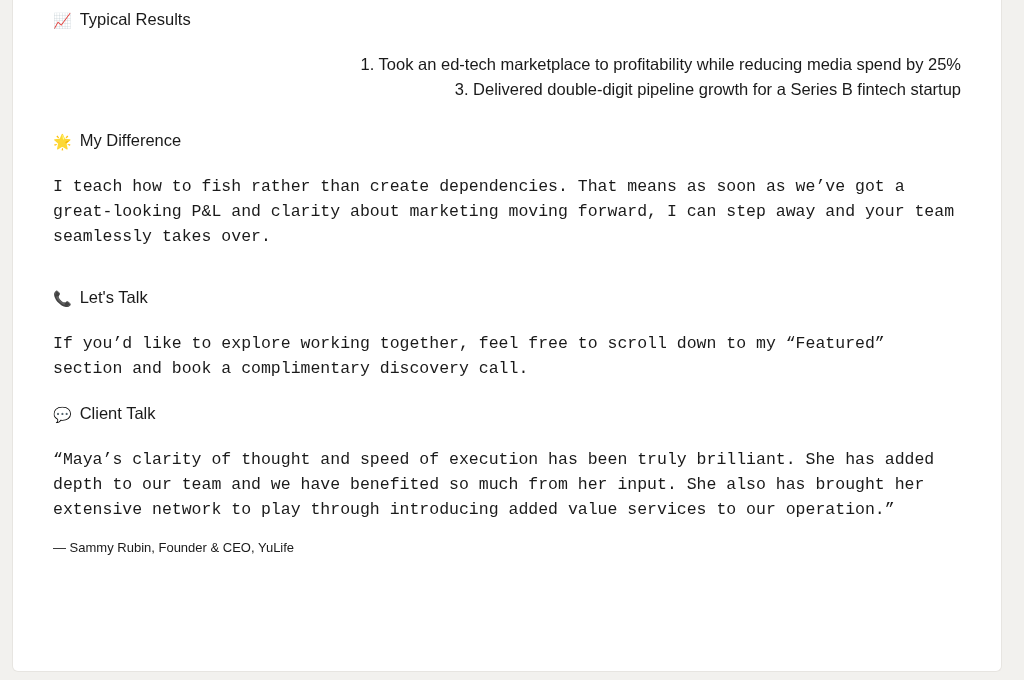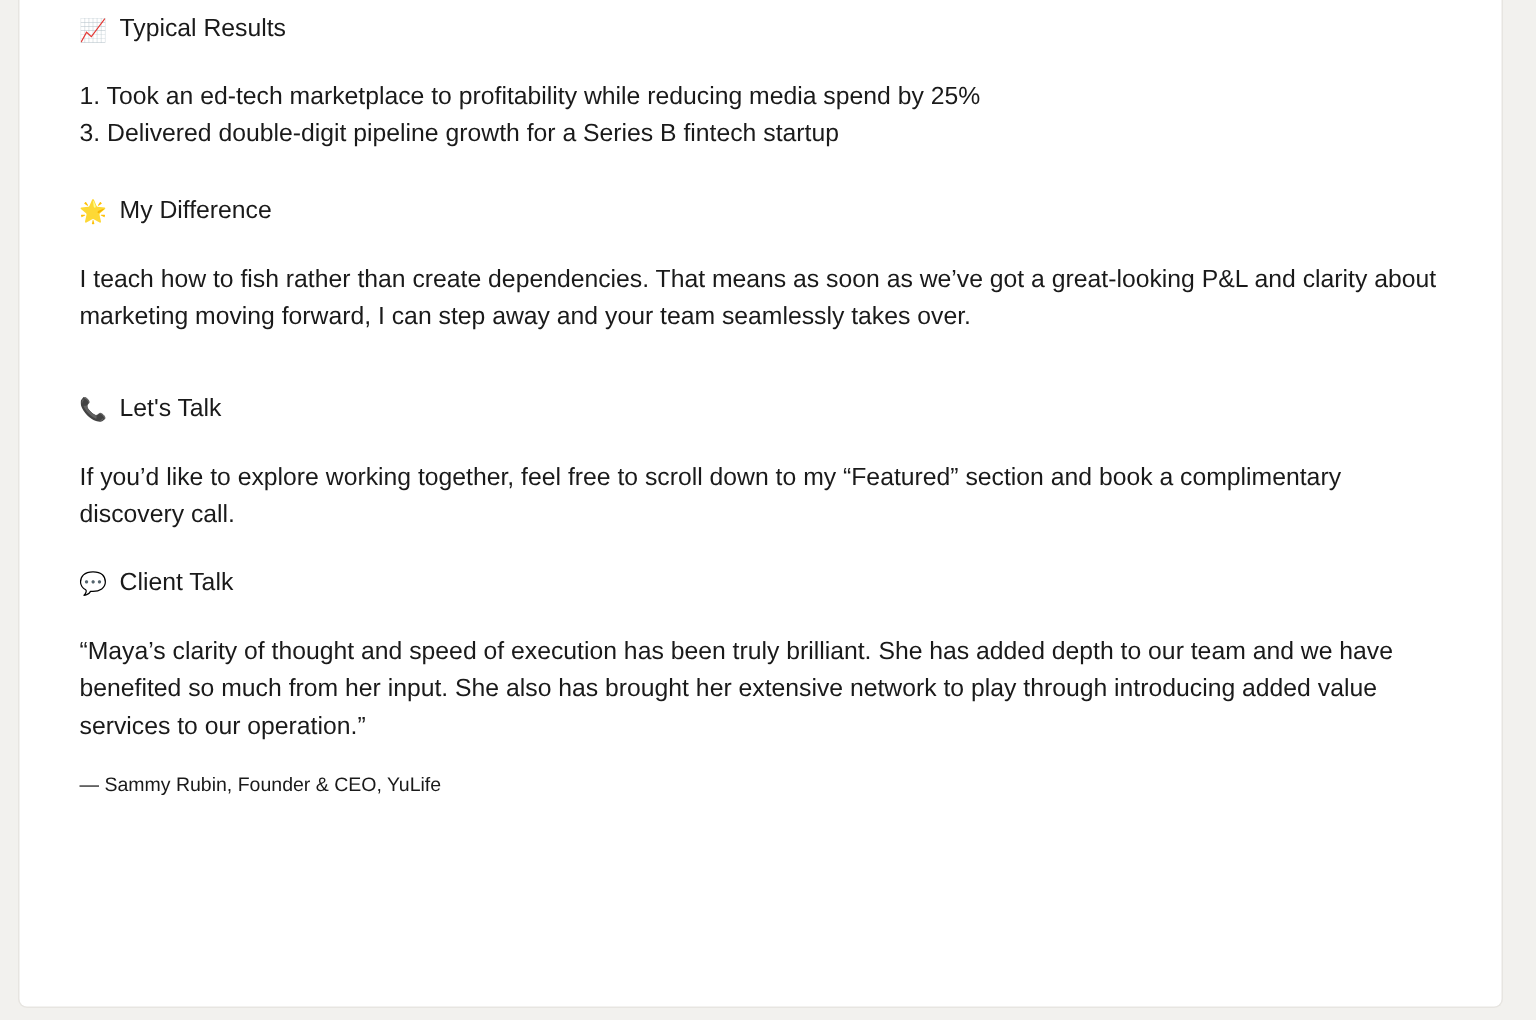--- a/index.html
+++ b/index.html
@@ -39,33 +39,35 @@
   .section-head .emoji {
     font-size: 15px;
     line-height: 1;
     position: relative;
     top: 1px;
   }
   .list {
     margin: 20px 0 0 0;
     padding: 0;
     list-style: none;
+    text-align: right;
   }
   .list li {
     font-size: 16.5px;
     color: #1a1a1a;
     line-height: 1.55;
     margin: 0;
   }
   p.body {
     font-size: 16.5px;
     color: #1a1a1a;
     line-height: 1.52;
     margin: 0;
     max-width: 930px;
+    font-family: Liberation Mono, monospace;
   }
   .gap-lg { height: 26px; }
   .gap-md { height: 21px; }
   .gap-sm { height: 16px; }
   .attribution {
     font-size: 13px;
     color: #1a1a1a;
     line-height: 1.5;
     margin: 0;
   }

